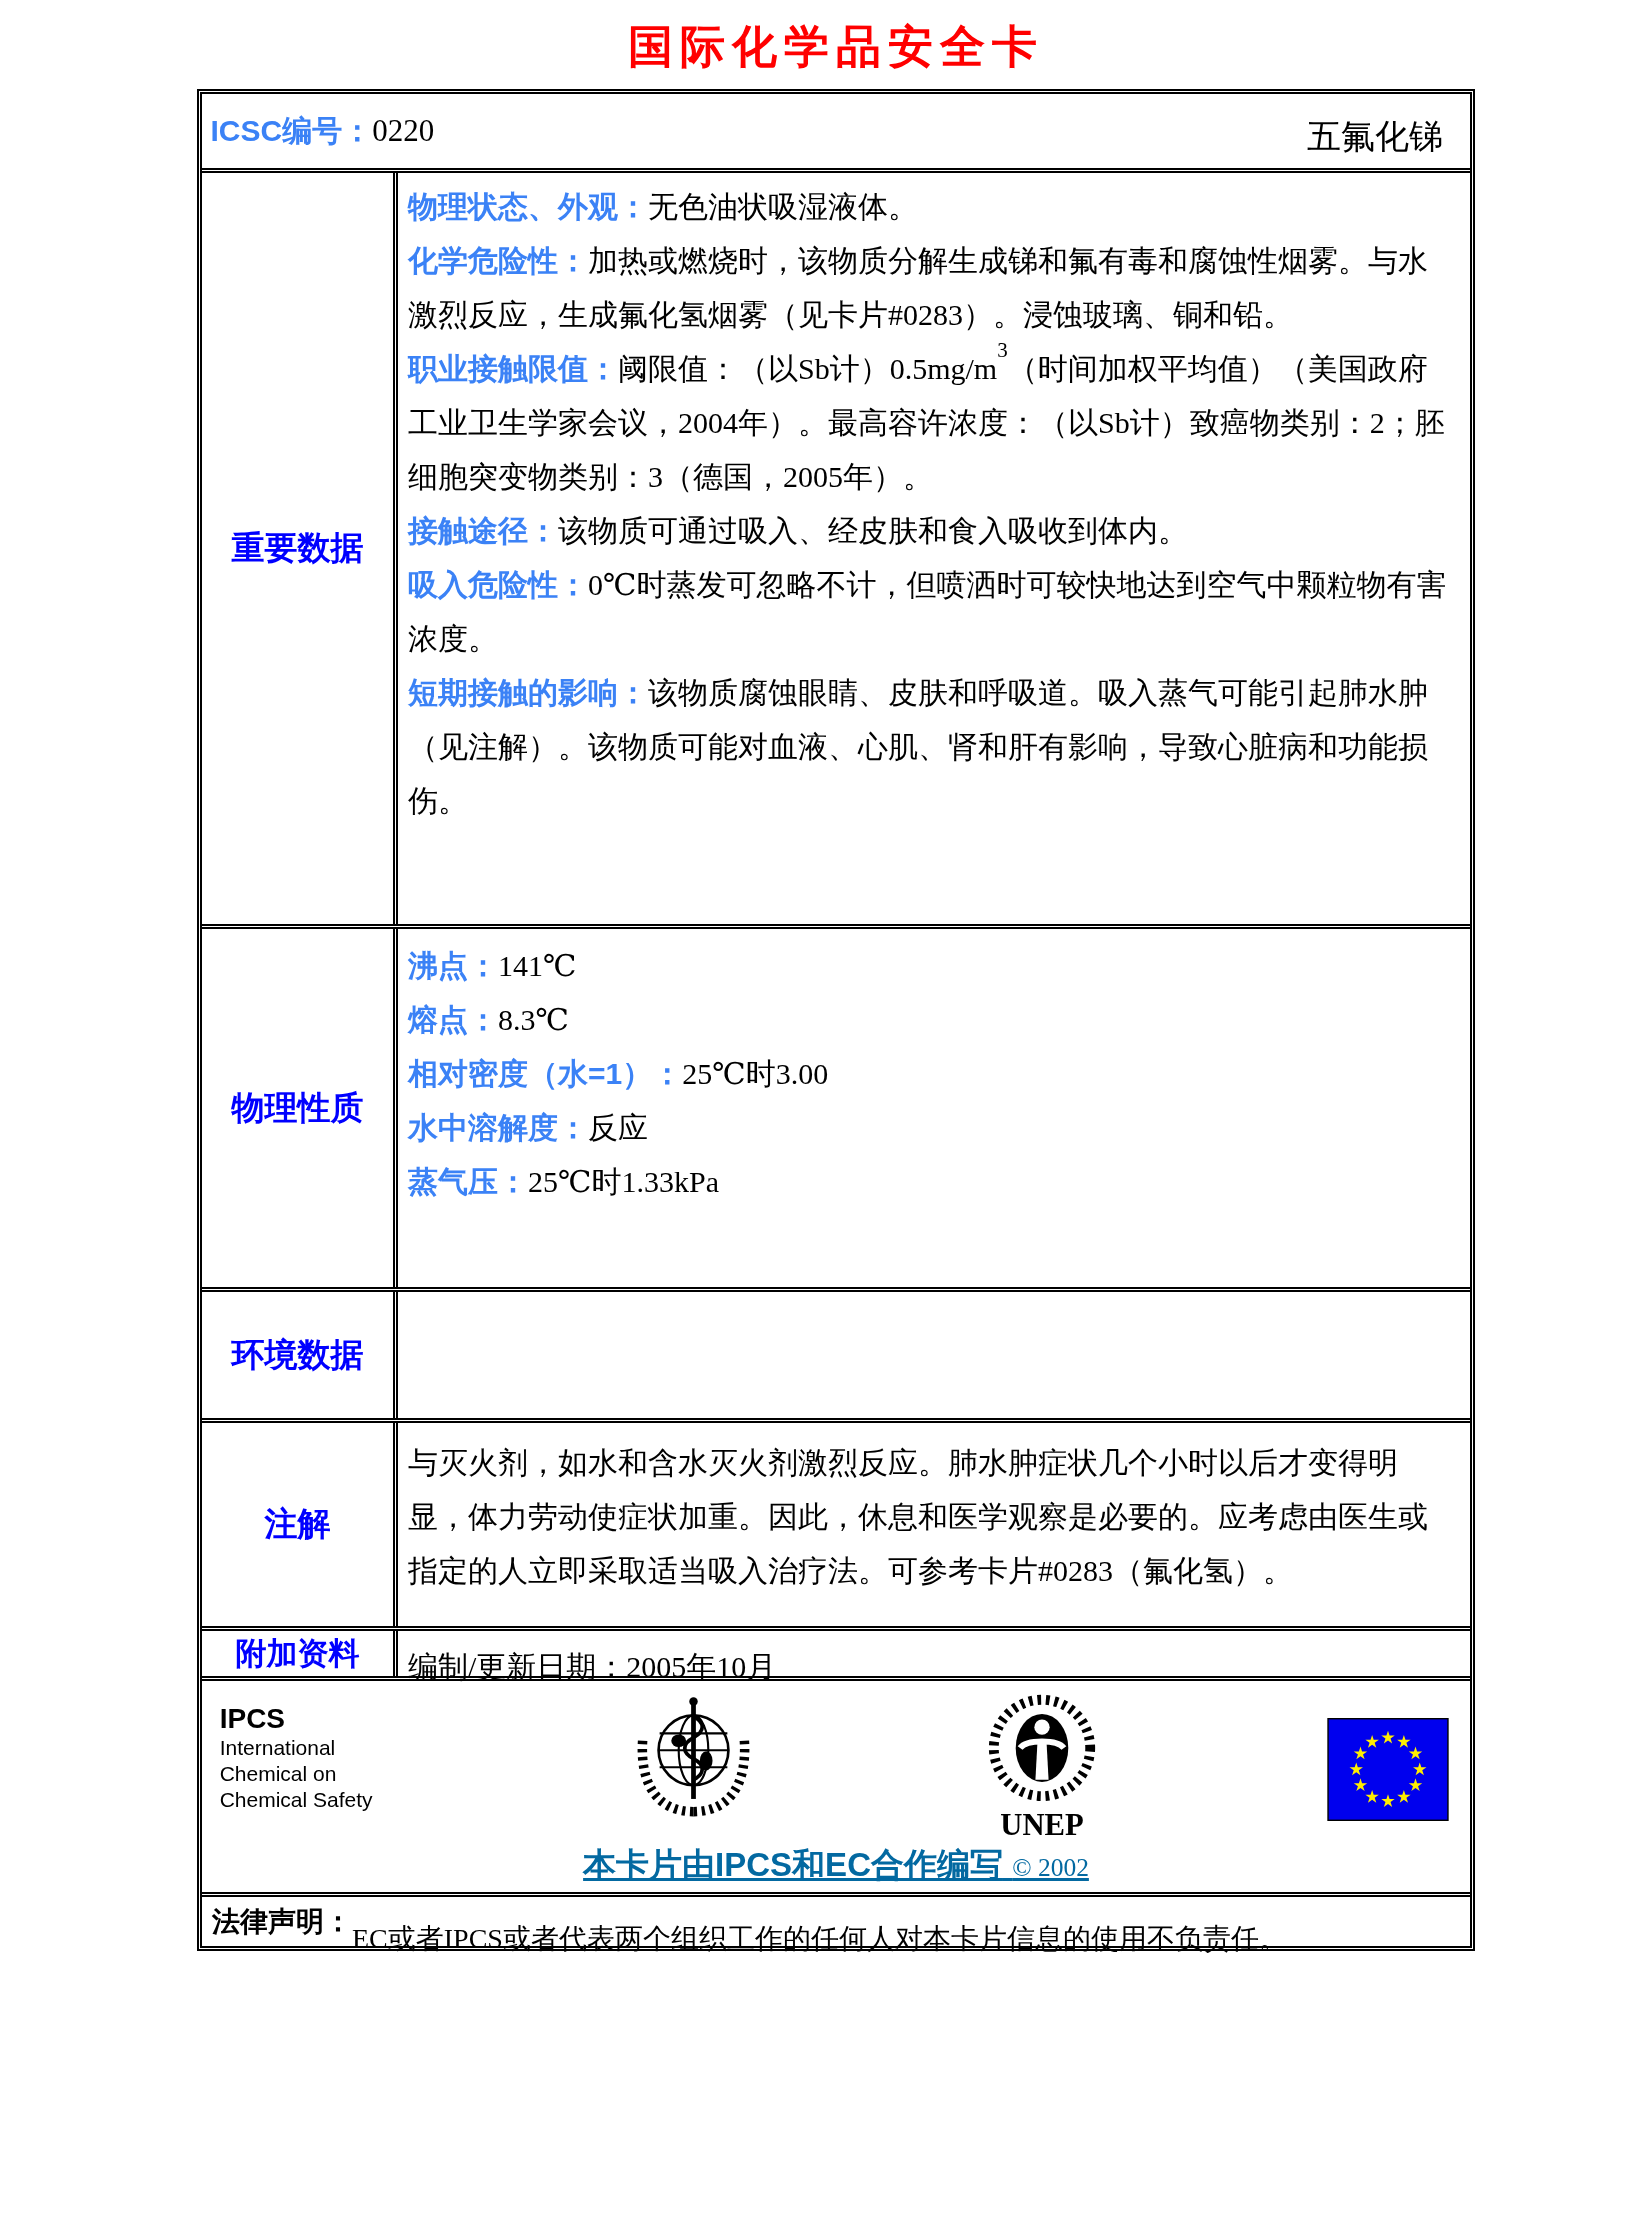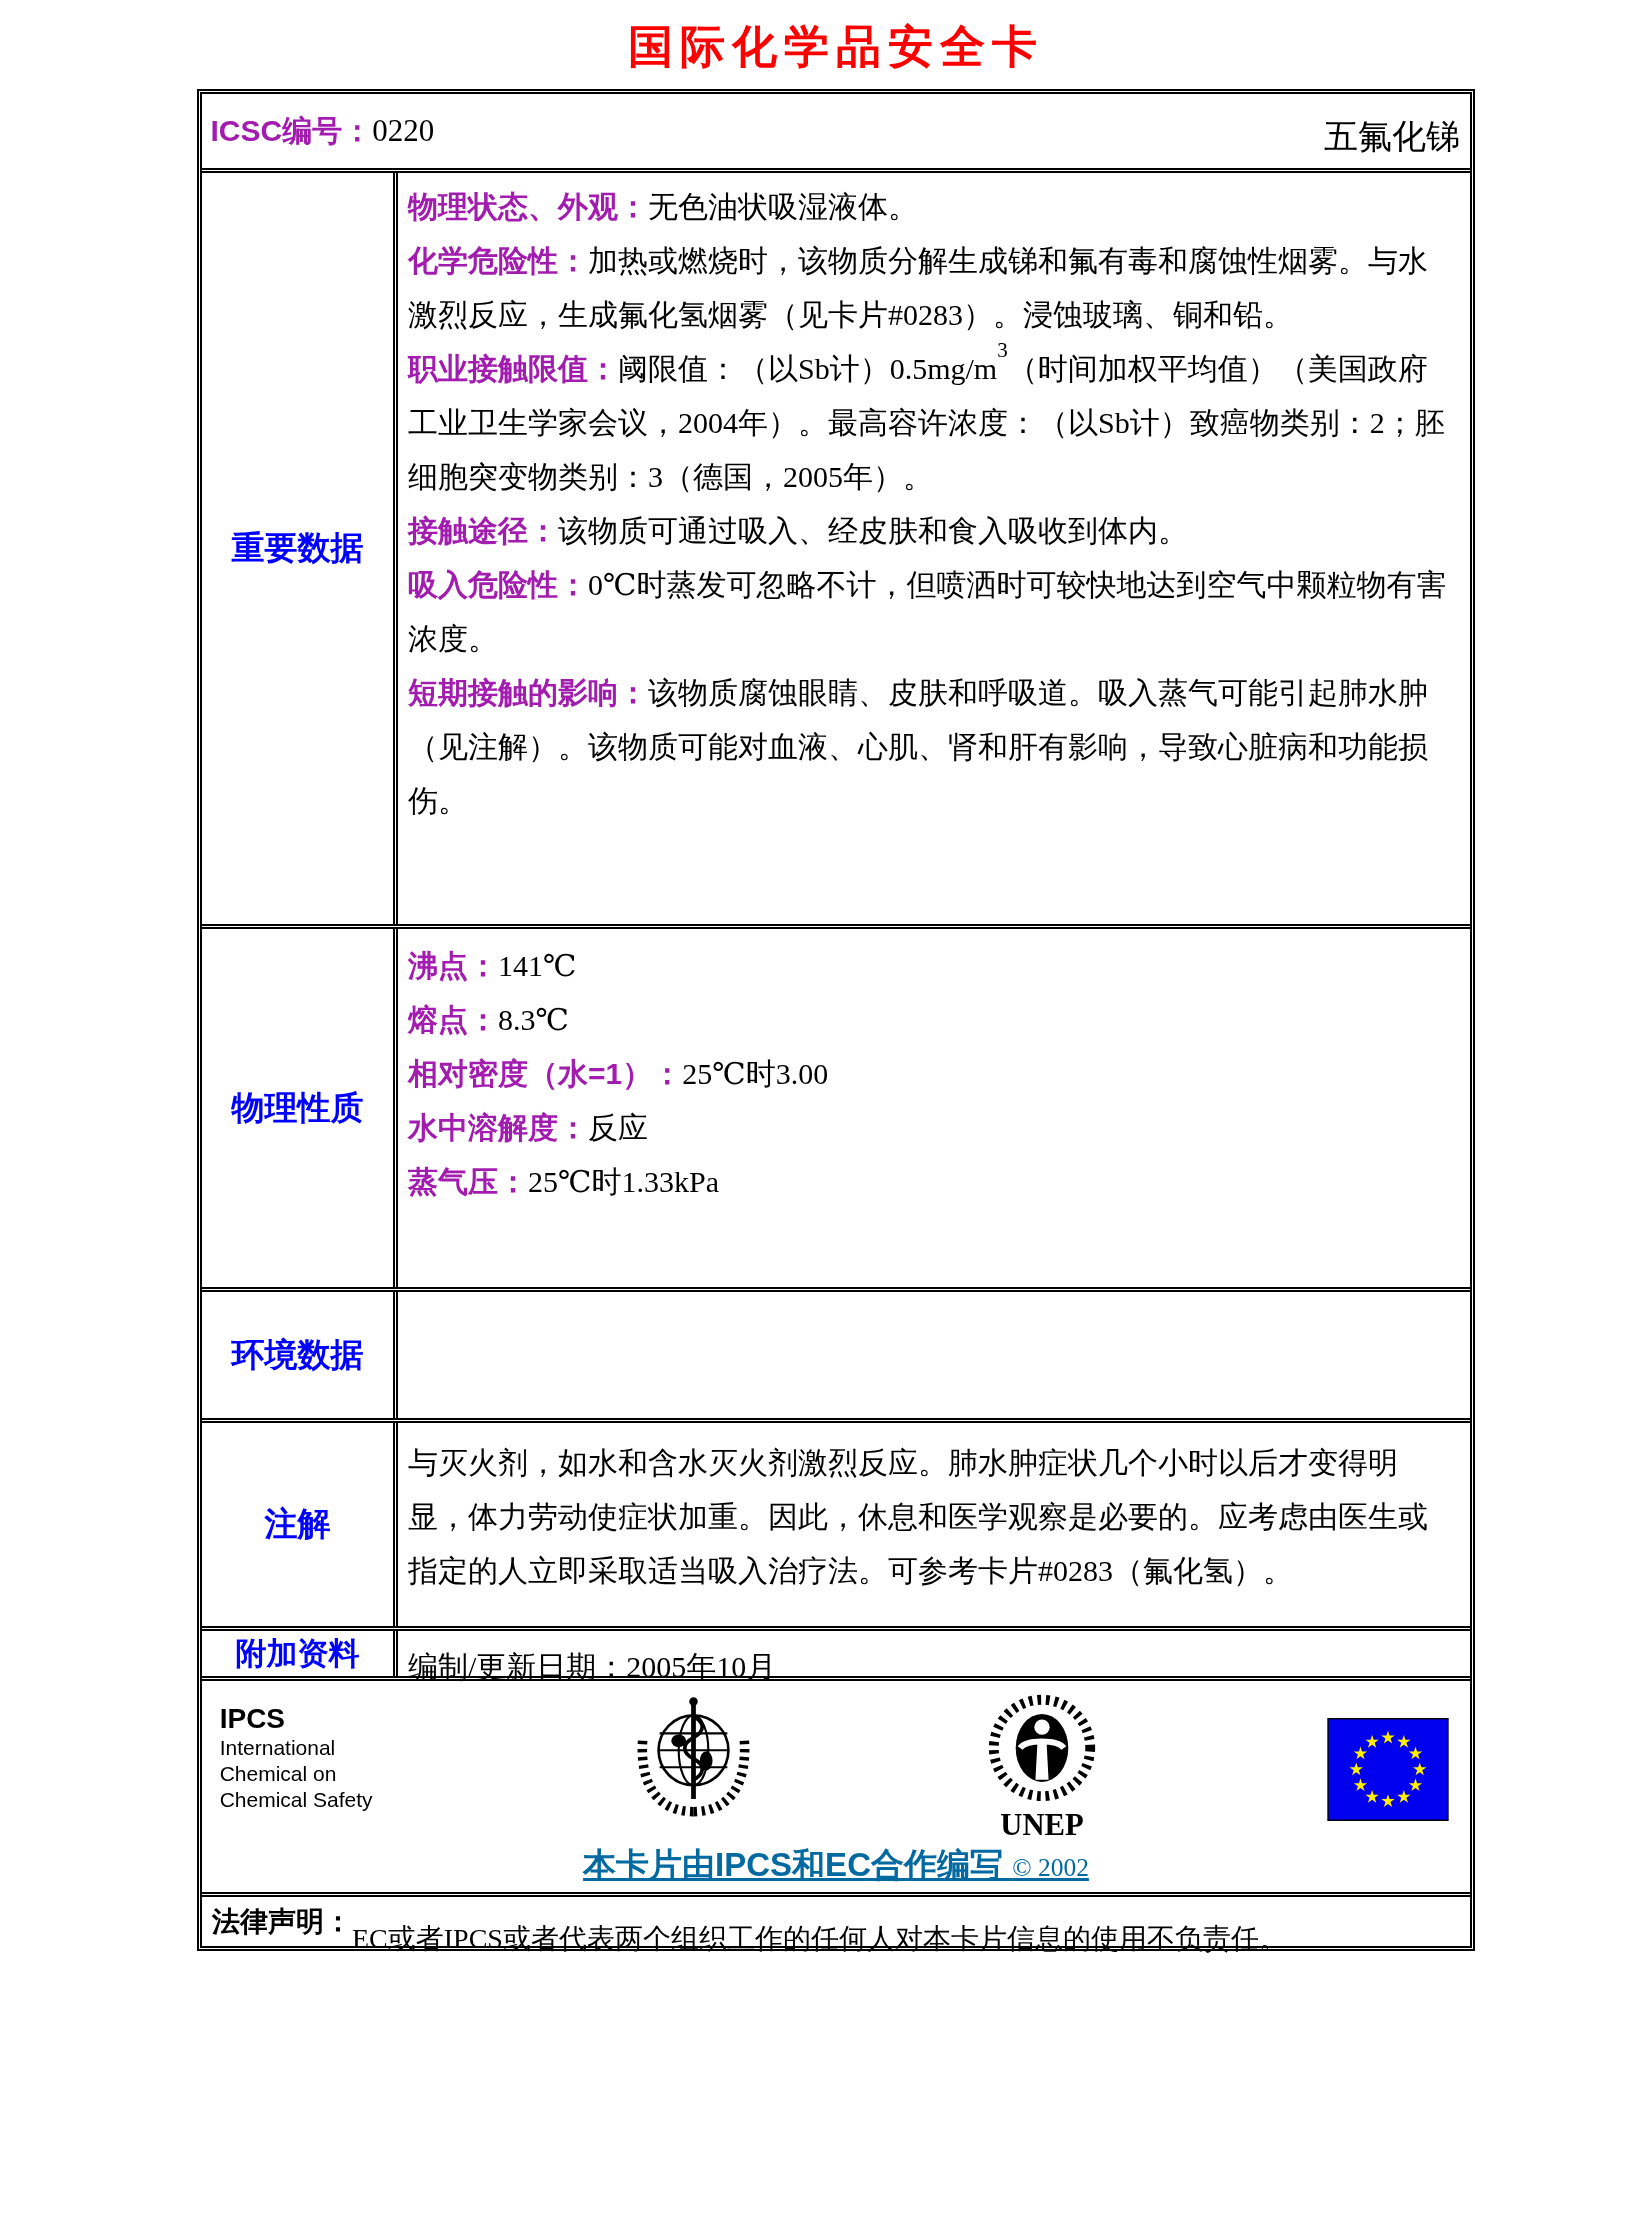--- a/index.html
+++ b/index.html
@@ -20,28 +20,28 @@
   .row.first { border-top:none; }
   .cell-label {
     flex:0 0 196px; box-sizing:border-box; border-right:5.7px double #000;
     display:flex; align-items:center; justify-content:center;
     font-family:"Liberation Sans","DejaVu Sans",sans-serif; font-weight:bold;
     font-size:33px; color:#0000ff; text-align:center;
   }
   .cell-content { flex:1; box-sizing:border-box; padding:7px 14px 4.2px 10px; }
   .cell-content p { margin:0; font-size:30px; line-height:54px; }
   .lbl {
-    font-family:"Liberation Sans","DejaVu Sans",sans-serif; font-weight:bold; color:#a21caf;
+    font-family:"Liberation Sans","DejaVu Sans",sans-serif; font-weight:bold; color:#3b82f6;
   }
   sup.m3 { font-size:21px; position:relative; top:-11.3px; line-height:0; }
   
   .hdr { height:74px; align-items:center; }
   .hdr .icsc { flex:1; padding-left:8.5px; font-size:31px; }
   .hdr .icsc .lbl { font-size:30px; }
-  .hdr .chem { padding-right:10px; font-size:34px;margin-top:12px; }
+  .hdr .chem { padding-right:27px; font-size:34px;margin-top:12px; }
   
   .r-important { height:756px; }
   .r-physical  { height:363px; }
   .r-env       { height:131px; }
   .r-notes     { height:208px; }
   .r-add       { height:50px; }
   .r-add .cell-label { font-size:31px; }
   .r-add .cell-content { padding-top:14px; }
   .r-add p { line-height:44px; }
   .r-notes .cell-content { padding-top:13px; }

